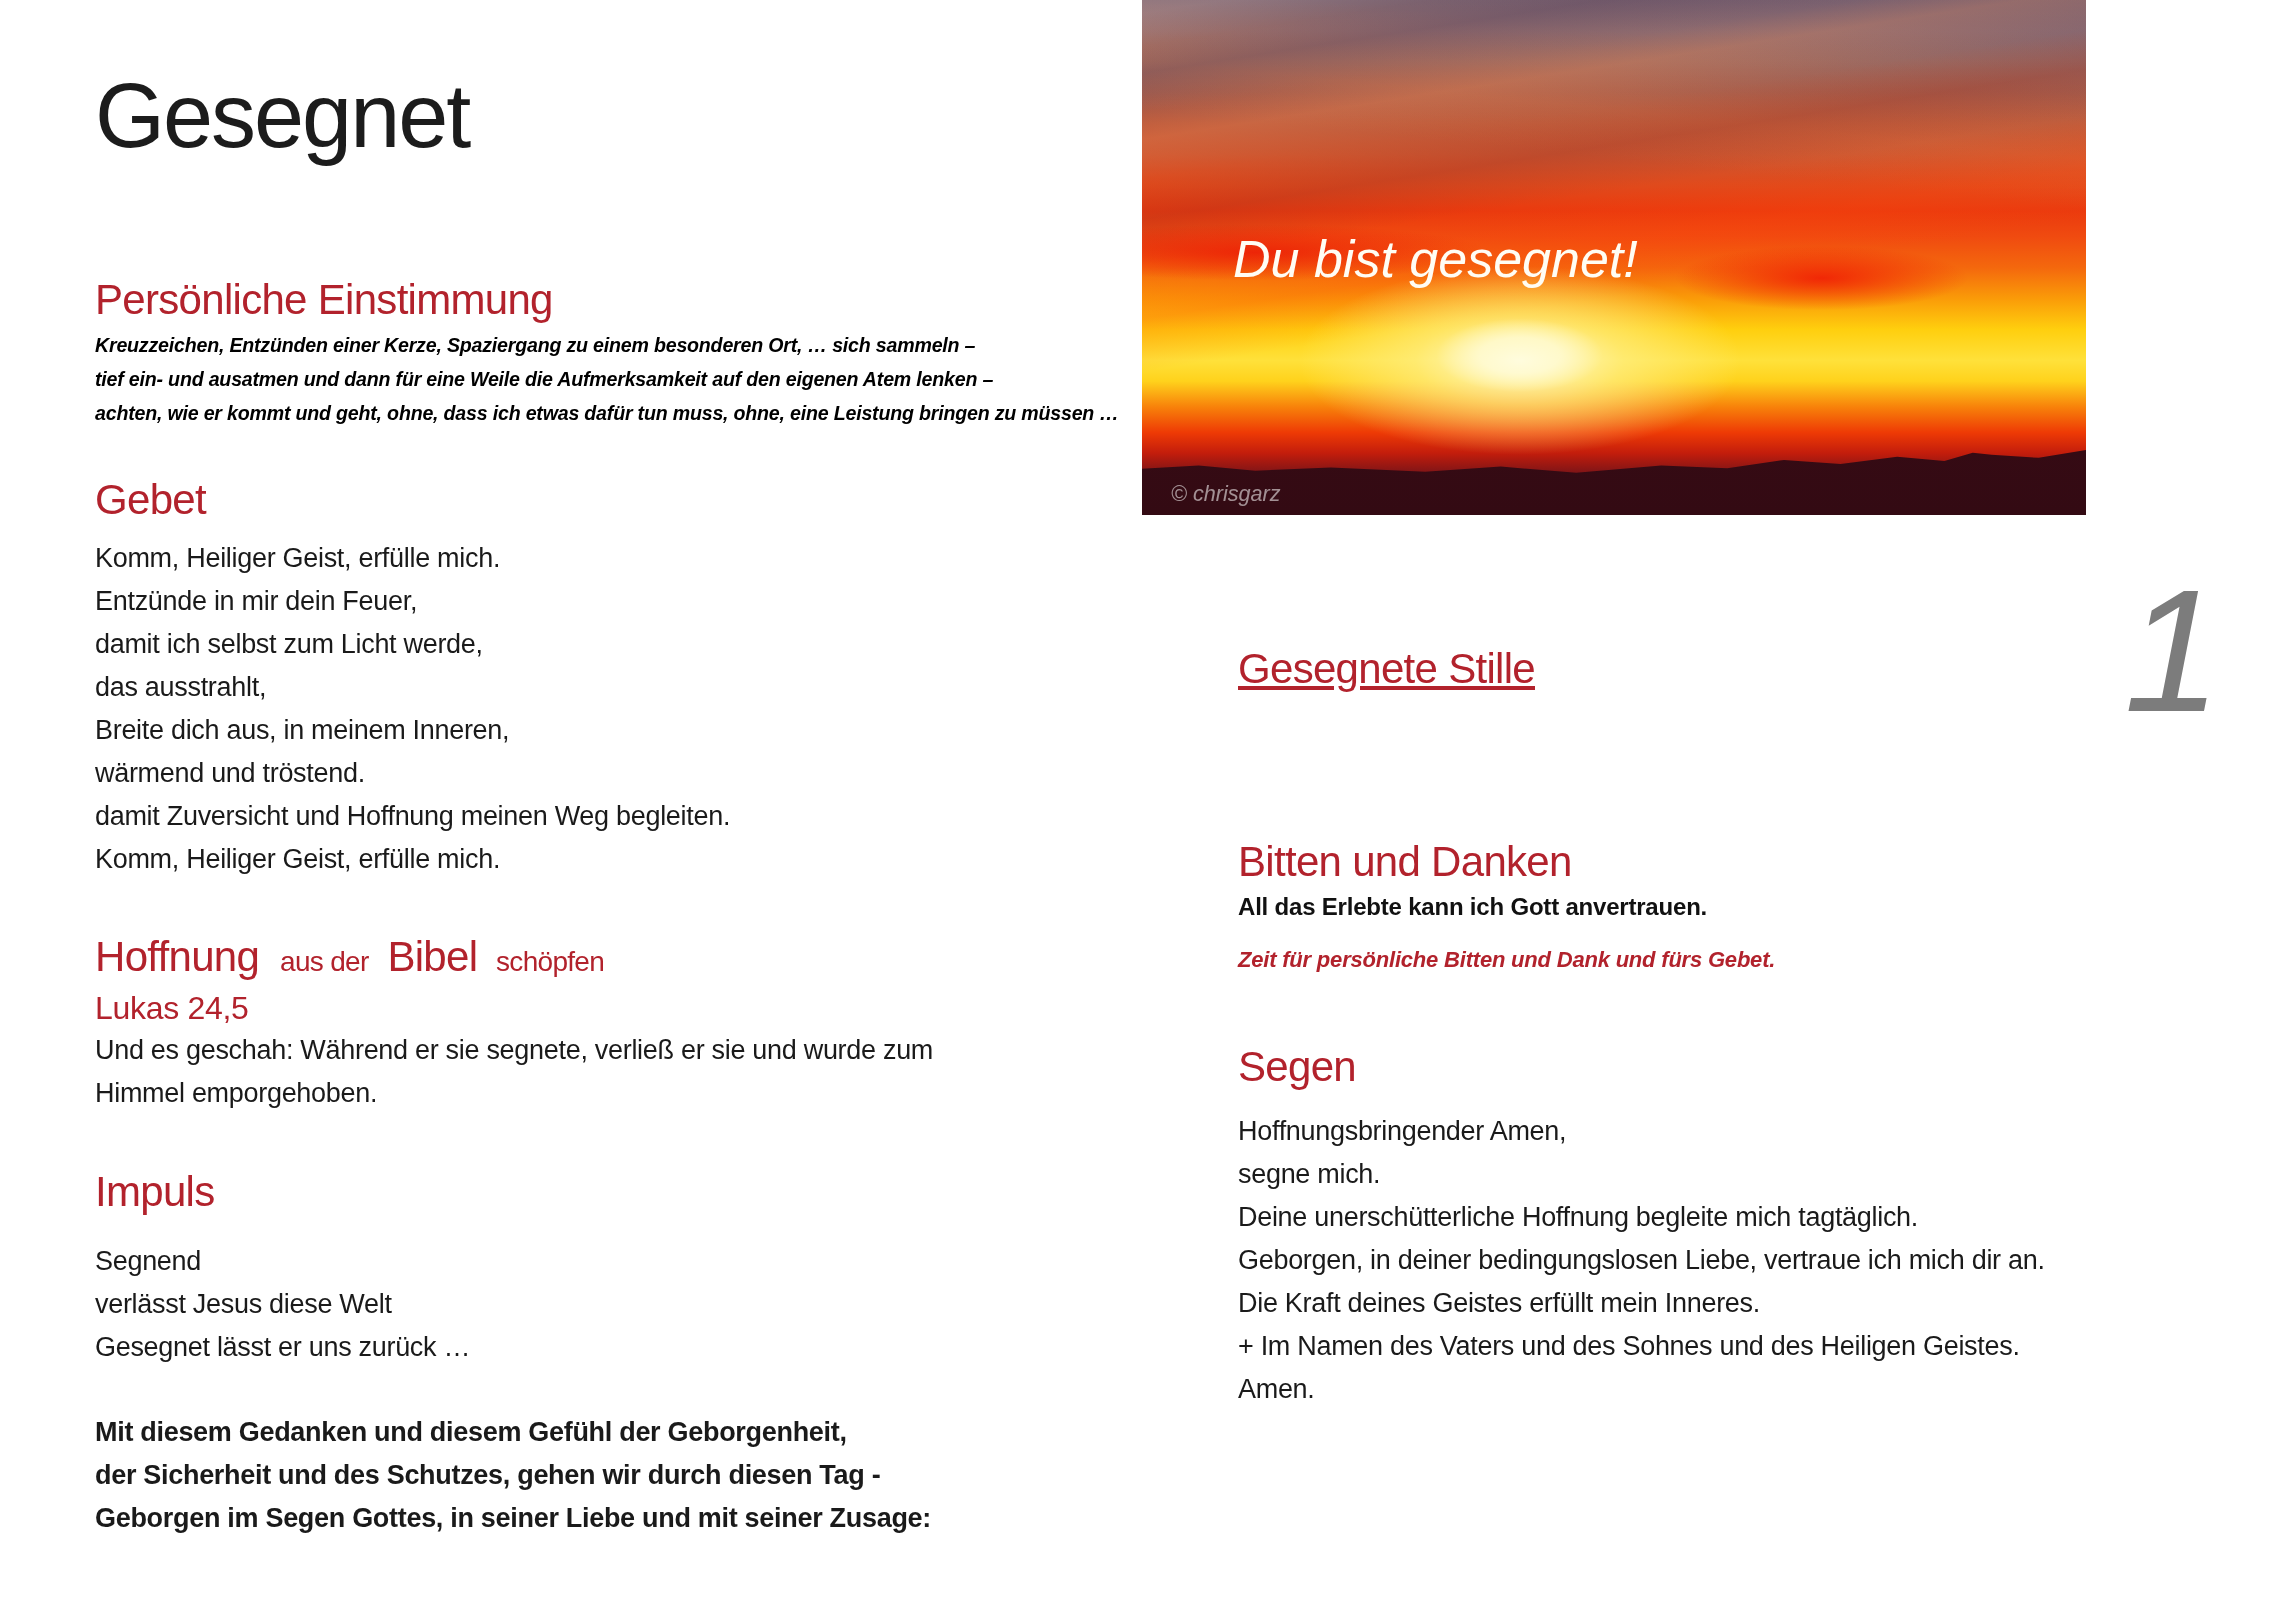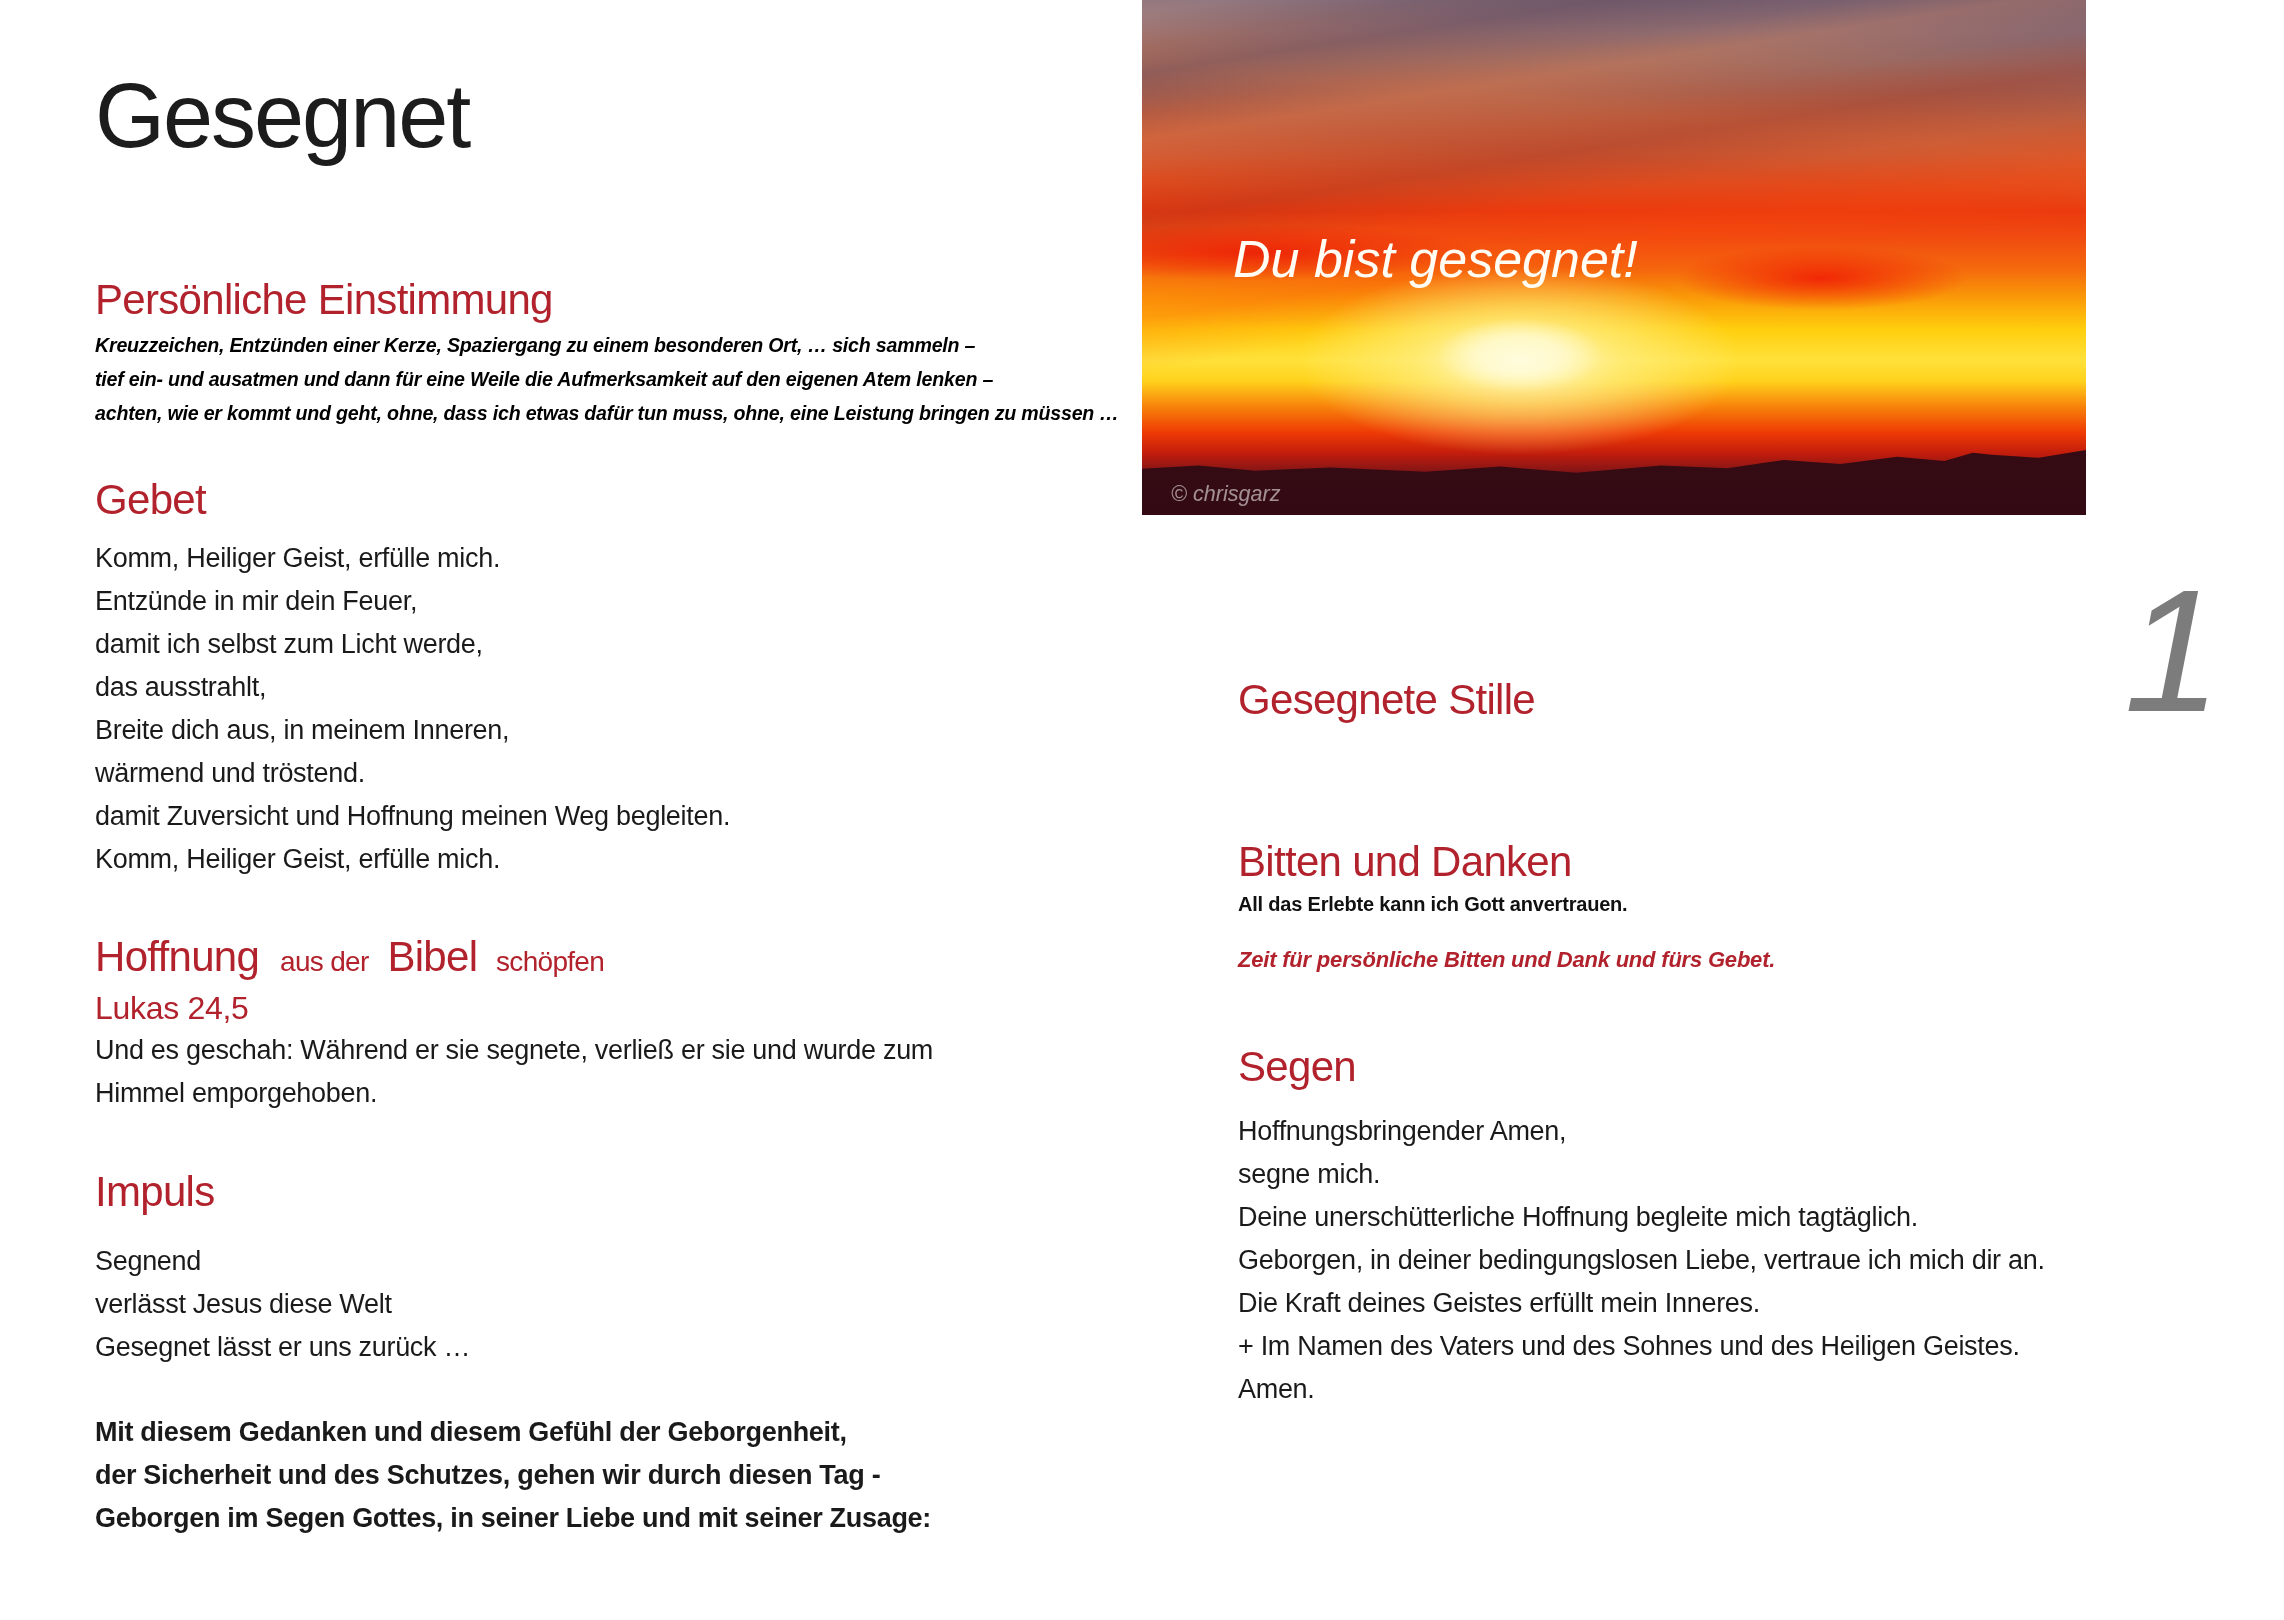--- a/index.html
+++ b/index.html
@@ -23,21 +23,21 @@
     font-size: 42px; font-weight: 300; letter-spacing: -0.7px;
     color: #b2222c; line-height: 1.1; white-space: nowrap;
   }
   .body-lines { font-size: 27px; letter-spacing: -0.3px; line-height: 43px; color: #1a1a1a; white-space: nowrap; }
   .intro-italic {
     font-size: 19.6px; font-style: italic; font-weight: 600; letter-spacing: -0.2px;
     line-height: 34px; color: #000; white-space: nowrap;
   }
   .heading-small-part { font-size: 28px; font-weight: 300; }
   .bible-ref { font-size: 32px; font-weight: 300; color: #b2222c; letter-spacing: -0.3px; }
-  .semibold-line { font-size: 20px; font-weight: 600; letter-spacing: -0.2px; color: #111; white-space: nowrap; }
+  .semibold-line { font-size: 24px; font-weight: 600; letter-spacing: -0.2px; color: #111; white-space: nowrap; }
   .red-italic-note { font-size: 22px; font-weight: 600; font-style: italic; letter-spacing: -0.2px; color: #b2222c; white-space: nowrap; }
   .chapter-number {
     font-size: 175px; font-style: italic; font-weight: 300;
     color: #7c7c7c; line-height: 1; letter-spacing: -2.6px;
   }
 
   
   .sunset {
     left: 1142px; top: 0; width: 944px; height: 515px;
     overflow: hidden;
@@ -145,21 +145,21 @@
   <div class="layer streaks"></div>
   <div class="layer red-blob"></div>
   <div class="layer sun-glow"></div>
   <div class="layer hills"></div>
   <div class="hero-overlay-text">Du bist gesegnet!</div>
   <div class="hero-credit">© chrisgarz</div>
 </div>
 
 <div class="abs chapter-number" style="left:2124px; top:563px;">1</div>
 
-<div class="abs red-heading" style="left:1238px; top:677px;">Gesegnete Stille</div>
+<div class="abs red-heading" style="left:1238px; top:646px;text-decoration:underline;">Gesegnete Stille</div>
 
 <div class="abs red-heading" style="left:1238px; top:839px;">Bitten und Danken</div>
 <div class="abs semibold-line" style="left:1238px; top:893px;">All das Erlebte kann ich Gott anvertrauen.</div>
 <div class="abs red-italic-note" style="left:1238px; top:947px;">Zeit für persönliche Bitten und Dank und fürs Gebet.</div>
 
 <div class="abs red-heading" style="left:1238px; top:1044px;">Segen</div>
 <div class="abs body-lines" style="left:1238px; top:1110px;">
   <div>Hoffnungsbringender Amen,</div>
   <div>segne mich.</div>
   <div>Deine unerschütterliche Hoffnung begleite mich tagtäglich.</div>

